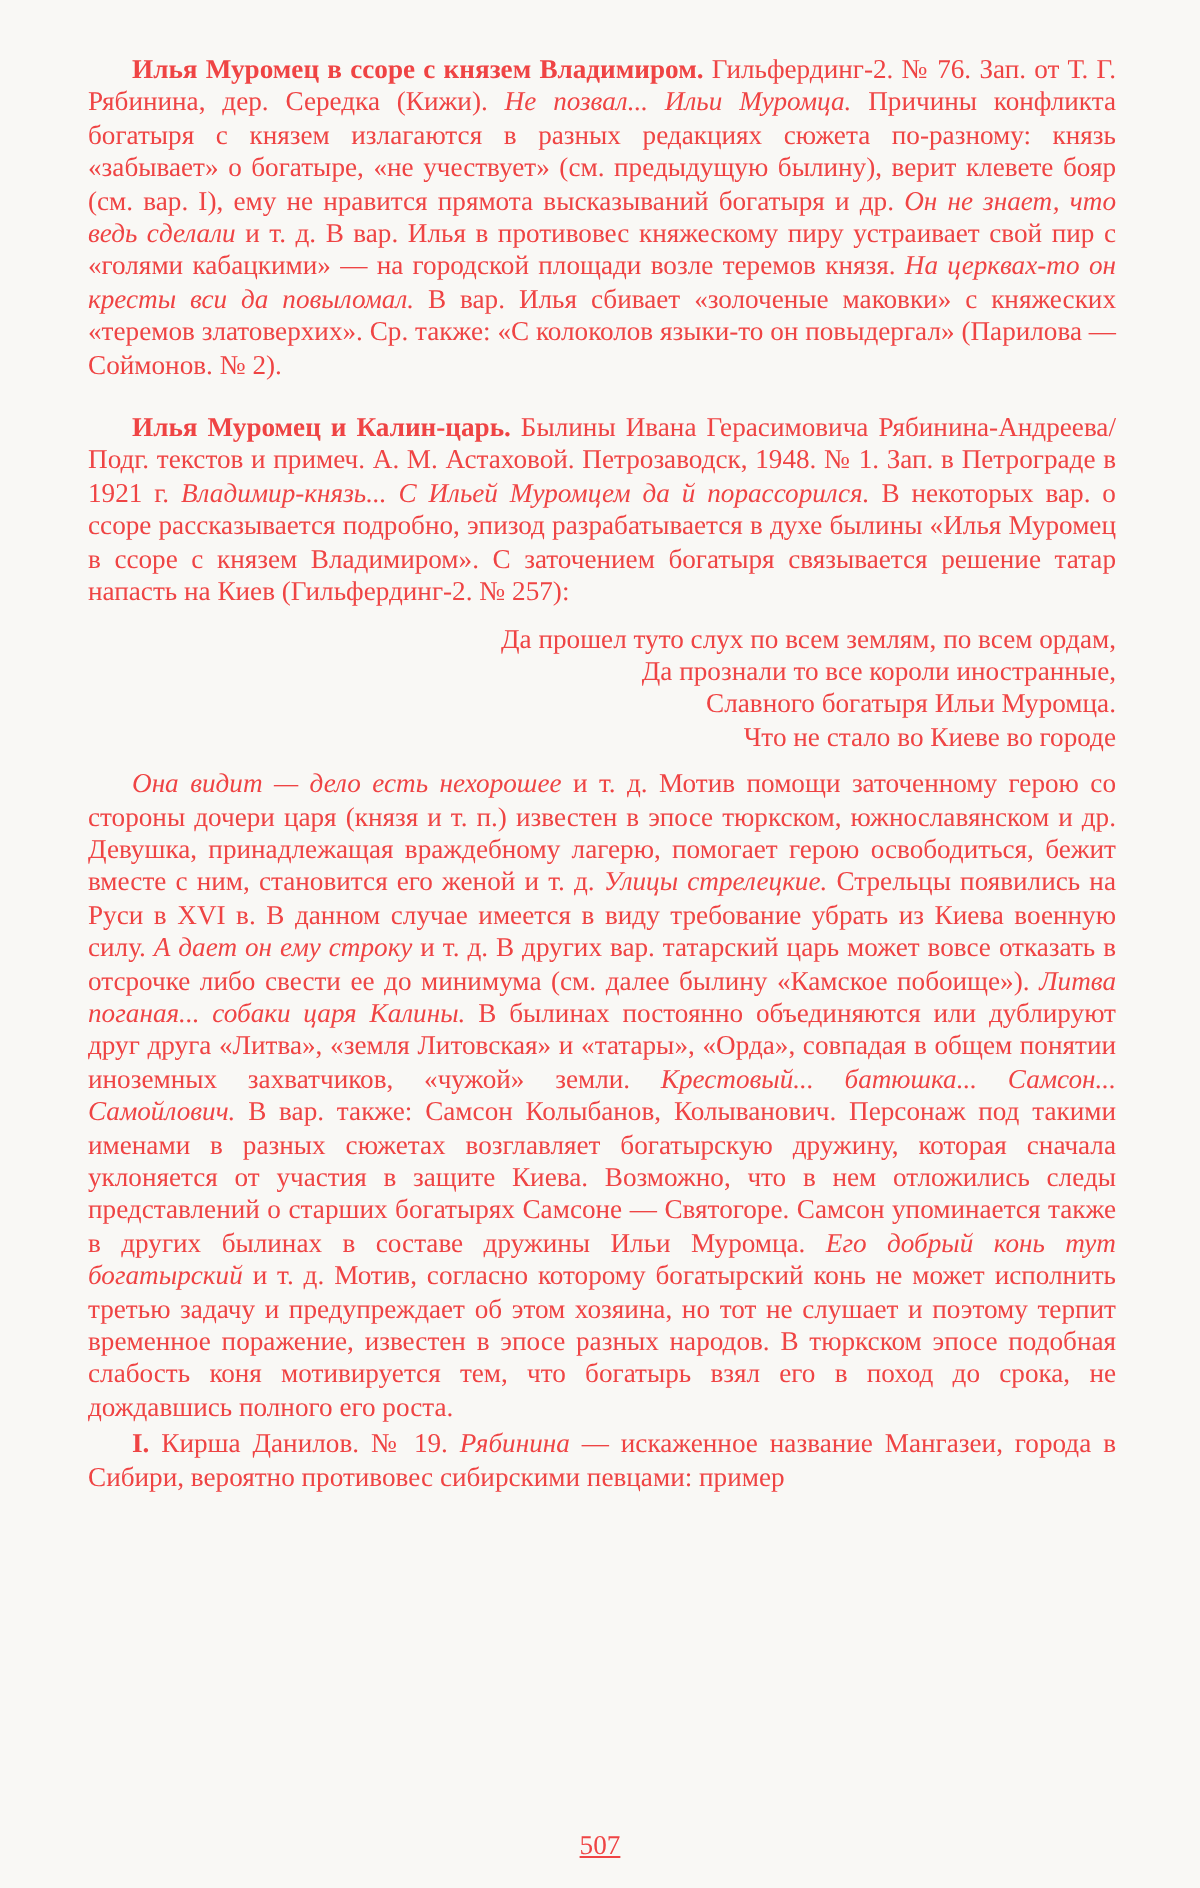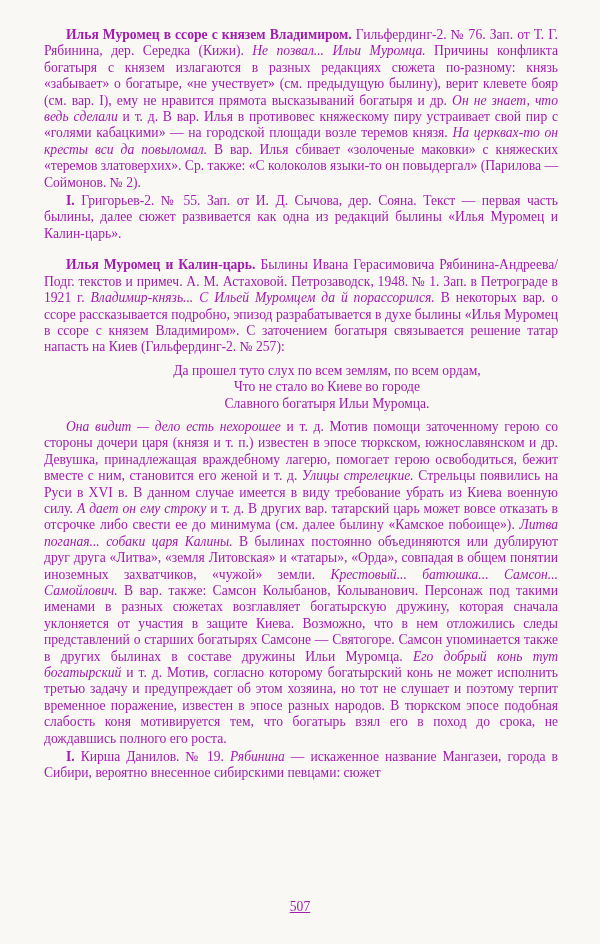--- a/index.html
+++ b/index.html
@@ -3,70 +3,70 @@
 <meta charset="utf-8">
 <style>
   * { box-sizing: border-box; }
   html, body { margin: 0; padding: 0; background: #e9e7e3; }
   .page {
     position: relative;
     width: 600px;
     height: 944px;
     margin: 0 auto;
     background: #f9f8f5;
-    color: #a21caf;
+    color: #ef4444;
     font-family: "Liberation Serif", "DejaVu Serif", serif;
     font-size: 13.6px;
     line-height: 16.4px;
     padding: 27px 42px 0 44px;
     text-align: justify;
     overflow: hidden;
   }
   .para {
     margin: 0;
     text-indent: 22px;
     hyphens: auto;
     -webkit-hyphens: auto;
   }
   .para.gap-top { margin-top: 15px; }
   .para.small-gap { margin-top: 2px; }
   .b { font-weight: bold; }
   .i { font-style: italic; }
   .verse {
     margin: 7px 0 7px 52px;
-    text-align: center;
+    text-align: right;
   }
   .vline { text-indent: 0; }
   .folio {
     position: absolute;
     left: 0;
     right: 0;
-    bottom: 29px;
+    bottom: 13px;
     text-align: center;
     text-indent: 0;
     text-decoration: underline;
   }
 </style>
 </head>
 <body>
 
 <div class="page">
 
   <p class="para"><span class="b">Илья Муромец в ссоре с князем Владимиром.</span><span> Гильфердинг-2. № 76. Зап. от Т. Г. Рябинина, дер. Середка (Кижи). </span><span class="i">Не позвал... Ильи Муромца.</span><span> Причины конфликта богатыря с князем излагаются в разных редакциях сюжета по-разному: князь «забывает» о богатыре, «не учествует» (см. предыдущую былину), верит клевете бояр (см. вар. I), ему не нравится прямота высказываний богатыря и др. </span><span class="i">Он не знает, что ведь сделали</span><span> и т. д. В вар. Илья в противовес княжескому пиру устраивает свой пир с «голями кабацкими» — на городской площади возле теремов князя. </span><span class="i">На церквах-то он кресты вси да повыломал.</span><span> В вар. Илья сбивает «золоченые маковки» с княжеских «теремов златоверхих». Ср. также: «С колоколов языки-то он повыдергал» (Парилова — Соймонов. № 2).</span></p>
 
-  <p class="para small-gap"><span class="b">I.</span><span> Григорьев-2. № 55. Зап. от И. Д. Сычова, дер. Сояна. Текст — первая часть былины, далее сюжет развивается как одна из редакций былины «Илья Муромец и Калин-царь».</span></p>
 
 
   <p class="para gap-top"><span class="b">Илья Муромец и Калин-царь.</span><span> Былины Ивана Герасимовича Рябинина-Андреева/Подг. текстов и примеч. А. М. Астаховой. Петрозаводск, 1948. № 1. Зап. в Петрограде в 1921 г. </span><span class="i">Владимир-князь... С Ильей Муромцем да й порассорился.</span><span> В некоторых вар. о ссоре рассказывается подробно, эпизод разрабатывается в духе былины «Илья Муромец в ссоре с князем Владимиром». С заточением богатыря связывается решение татар напасть на Киев (Гильфердинг-2. № 257):</span></p>
 
   <div class="verse">
     <div class="vline">Да прошел туто слух по всем землям, по всем ордам,</div>
+    <div class="vline">Да прознали то все короли иностранные,</div>
+    <div class="vline">Славного богатыря Ильи Муромца.</div>
     <div class="vline">Что не стало во Киеве во городе</div>
-    <div class="vline">Славного богатыря Ильи Муромца.</div>
   </div>
 
   <p class="para"><span class="i">Она видит — дело есть нехорошее</span><span> и т. д. Мотив помощи заточенному герою со стороны дочери царя (князя и т. п.) известен в эпосе тюркском, южнославянском и др. Девушка, принадлежащая враждебному лагерю, помогает герою освободиться, бежит вместе с ним, становится его женой и т. д. </span><span class="i">Улицы стрелецкие.</span><span> Стрельцы появились на Руси в XVI в. В данном случае имеется в виду требование убрать из Киева военную силу. </span><span class="i">А дает он ему строку</span><span> и т. д. В других вар. татарский царь может вовсе отказать в отсрочке либо свести ее до минимума (см. далее былину «Камское побоище»). </span><span class="i">Литва поганая... собаки царя Калины.</span><span> В былинах постоянно объединяются или дублируют друг друга «Литва», «земля Литовская» и «татары», «Орда», совпадая в общем понятии иноземных захватчиков, «чужой» земли. </span><span class="i">Крестовый... батюшка... Самсон... Самойлович.</span><span> В вар. также: Самсон Колыбанов, Колыванович. Персонаж под такими именами в разных сюжетах возглавляет богатырскую дружину, которая сначала уклоняется от участия в защите Киева. Возможно, что в нем отложились следы представлений о старших богатырях Самсоне — Святогоре. Самсон упоминается также в других былинах в составе дружины Ильи Муромца. </span><span class="i">Его добрый конь тут богатырский</span><span> и т. д. Мотив, согласно которому богатырский конь не может исполнить третью задачу и предупреждает об этом хозяина, но тот не слушает и поэтому терпит временное поражение, известен в эпосе разных народов. В тюркском эпосе подобная слабость коня мотивируется тем, что богатырь взял его в поход до срока, не дождавшись полного его роста.</span></p>
 
-  <p class="para small-gap"><span class="b">I.</span><span> Кирша Данилов. № 19. </span><span class="i">Рябинина</span><span> — искаженное название Мангазеи, города в Сибири, вероятно внесенное сибирскими певцами: сюжет</span></p>
+  <p class="para small-gap"><span class="b">I.</span><span> Кирша Данилов. № 19. </span><span class="i">Рябинина</span><span> — искаженное название Мангазеи, города в Сибири, вероятно противовес сибирскими певцами: пример</span></p>
 
   <div class="folio">507</div>
 
 </div>
 
 </body></html>

